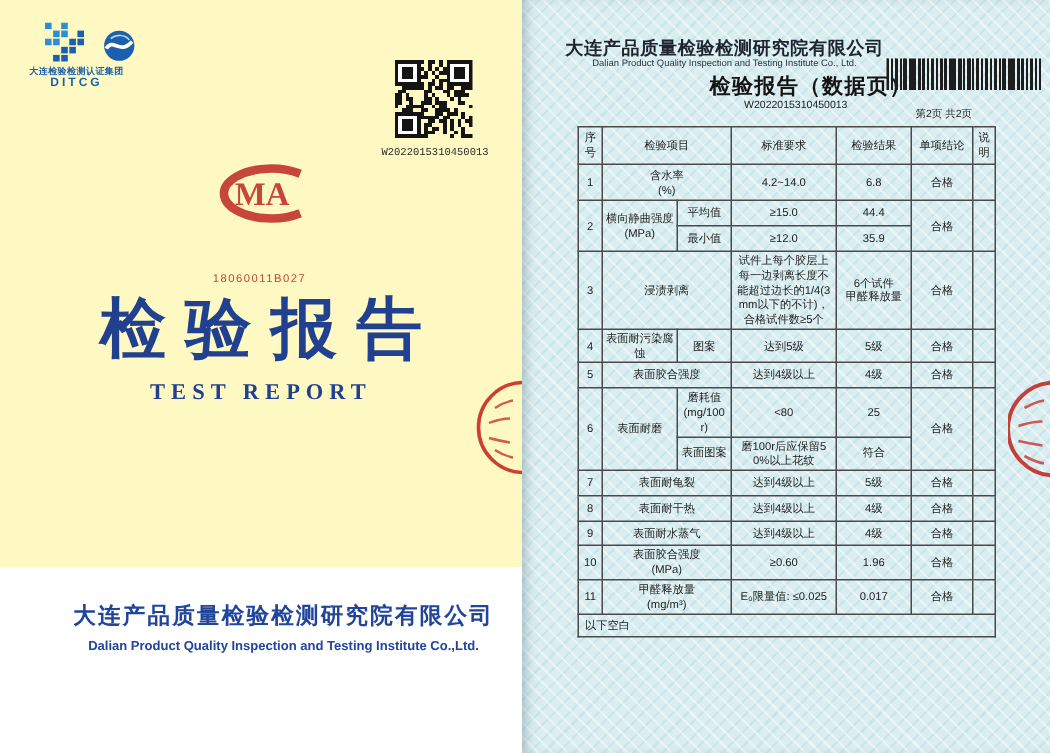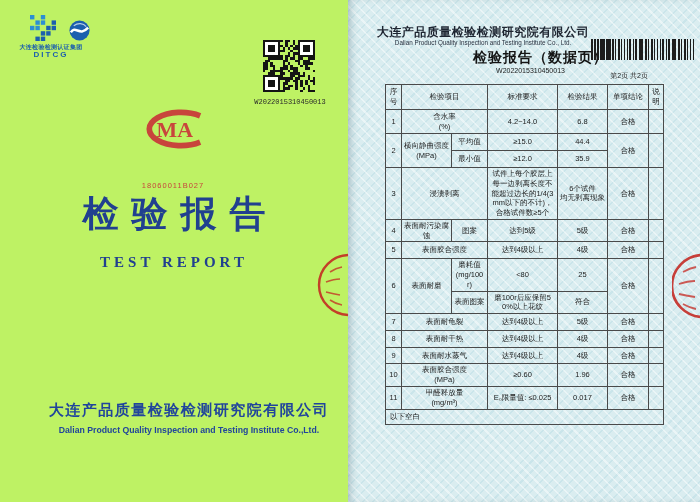--- a/index.html
+++ b/index.html
@@ -1,34 +1,34 @@
 <!DOCTYPE html>
 <html><head>
 <meta charset="utf-8">
 <style>
   html,body{margin:0;padding:0;}
   .canvas{position:relative;width:700px;height:502px;overflow:hidden;background:#fff;
           font-family:"Liberation Sans","DejaVu Sans",sans-serif;}
   
-  .page-left{position:absolute;left:0;top:0;width:348px;height:502px;background:#bef264;}
+  .page-left{position:absolute;left:0;top:0;width:348px;height:378px;background:#fef9c3;}
   .pixel-logo{position:absolute;left:30px;top:15px;width:27px;height:27px;}
   .pixel-logo svg{display:block;width:100%;height:100%;}
   .circle-logo{position:absolute;left:68px;top:19px;width:23px;height:23px;}
   .group-cn{position:absolute;left:6px;top:43px;width:90px;text-align:center;
             font-size:6px;font-weight:bold;color:#1b5fae;letter-spacing:.3px;}
   .group-en{position:absolute;left:6px;top:50px;width:90px;text-align:center;
             font-size:8px;font-weight:bold;color:#1b5fae;letter-spacing:2px;}
   .qr{position:absolute;left:263px;top:40px;width:52px;height:52px;}
   .qr-num{position:absolute;left:245px;top:98px;width:90px;text-align:center;
           font-size:7px;color:#2a2a2a;font-family:"Liberation Mono","DejaVu Sans Mono",monospace;}
   .cma{position:absolute;left:133px;top:108px;width:80px;height:42px;}
   .cma-num{position:absolute;left:128px;top:150px;width:90px;text-align:center;
            font-size:7.5px;color:#c8453c;letter-spacing:1px;margin-top:31px;}
   .title-cn{position:absolute;left:24px;top:190px;width:300px;text-align:center;
-            font-size:36px;font-weight:bold;color:#21408f;letter-spacing:13px;text-indent:13px;
+            font-size:44px;font-weight:bold;color:#21408f;letter-spacing:13px;text-indent:13px;
             font-family:"Liberation Serif","DejaVu Serif",serif;}
   .title-en{position:absolute;left:24px;top:234px;width:300px;text-align:center;
             font-size:15px;font-weight:bold;color:#21408f;letter-spacing:4px;
             font-family:"Liberation Serif","DejaVu Serif",serif;margin-top:20px;}
   .company-cn{position:absolute;left:29px;top:401px;width:320px;text-align:center;
               font-size:15px;font-weight:bold;color:#21459b;letter-spacing:1.5px;}
   .company-en{position:absolute;left:29px;top:425px;width:320px;text-align:center;
               font-size:8.7px;font-weight:bold;color:#21459b;}
   .stamp{position:absolute;pointer-events:none;opacity:.88;}
   .stamp-left{right:0;top:250px;width:32px;height:70px;}
@@ -319,21 +319,21 @@
           <tr style="height: 17px;">
             <td>最小值</td>
             <td>≥12.0</td>
             <td>35.9</td>
           </tr>
           <tr style="height: 46px;">
             <td>3</td>
             <td colspan="2">浸渍剥离</td>
             <td>试件上每个胶层上每一边剥离长度不能超过边长的1/4(3mm以下的不计)，合格试件数≥5个</td>
             <td>6个试件
-均无剥离现象</td>
+甲醛释放量</td>
             <td>合格</td>
             <td></td>
           </tr>
           <tr style="height: 19px;">
             <td>4</td>
             <td>表面耐污染腐蚀</td>
             <td>图案</td>
             <td>达到5级</td>
             <td>5级</td>
             <td>合格</td>

